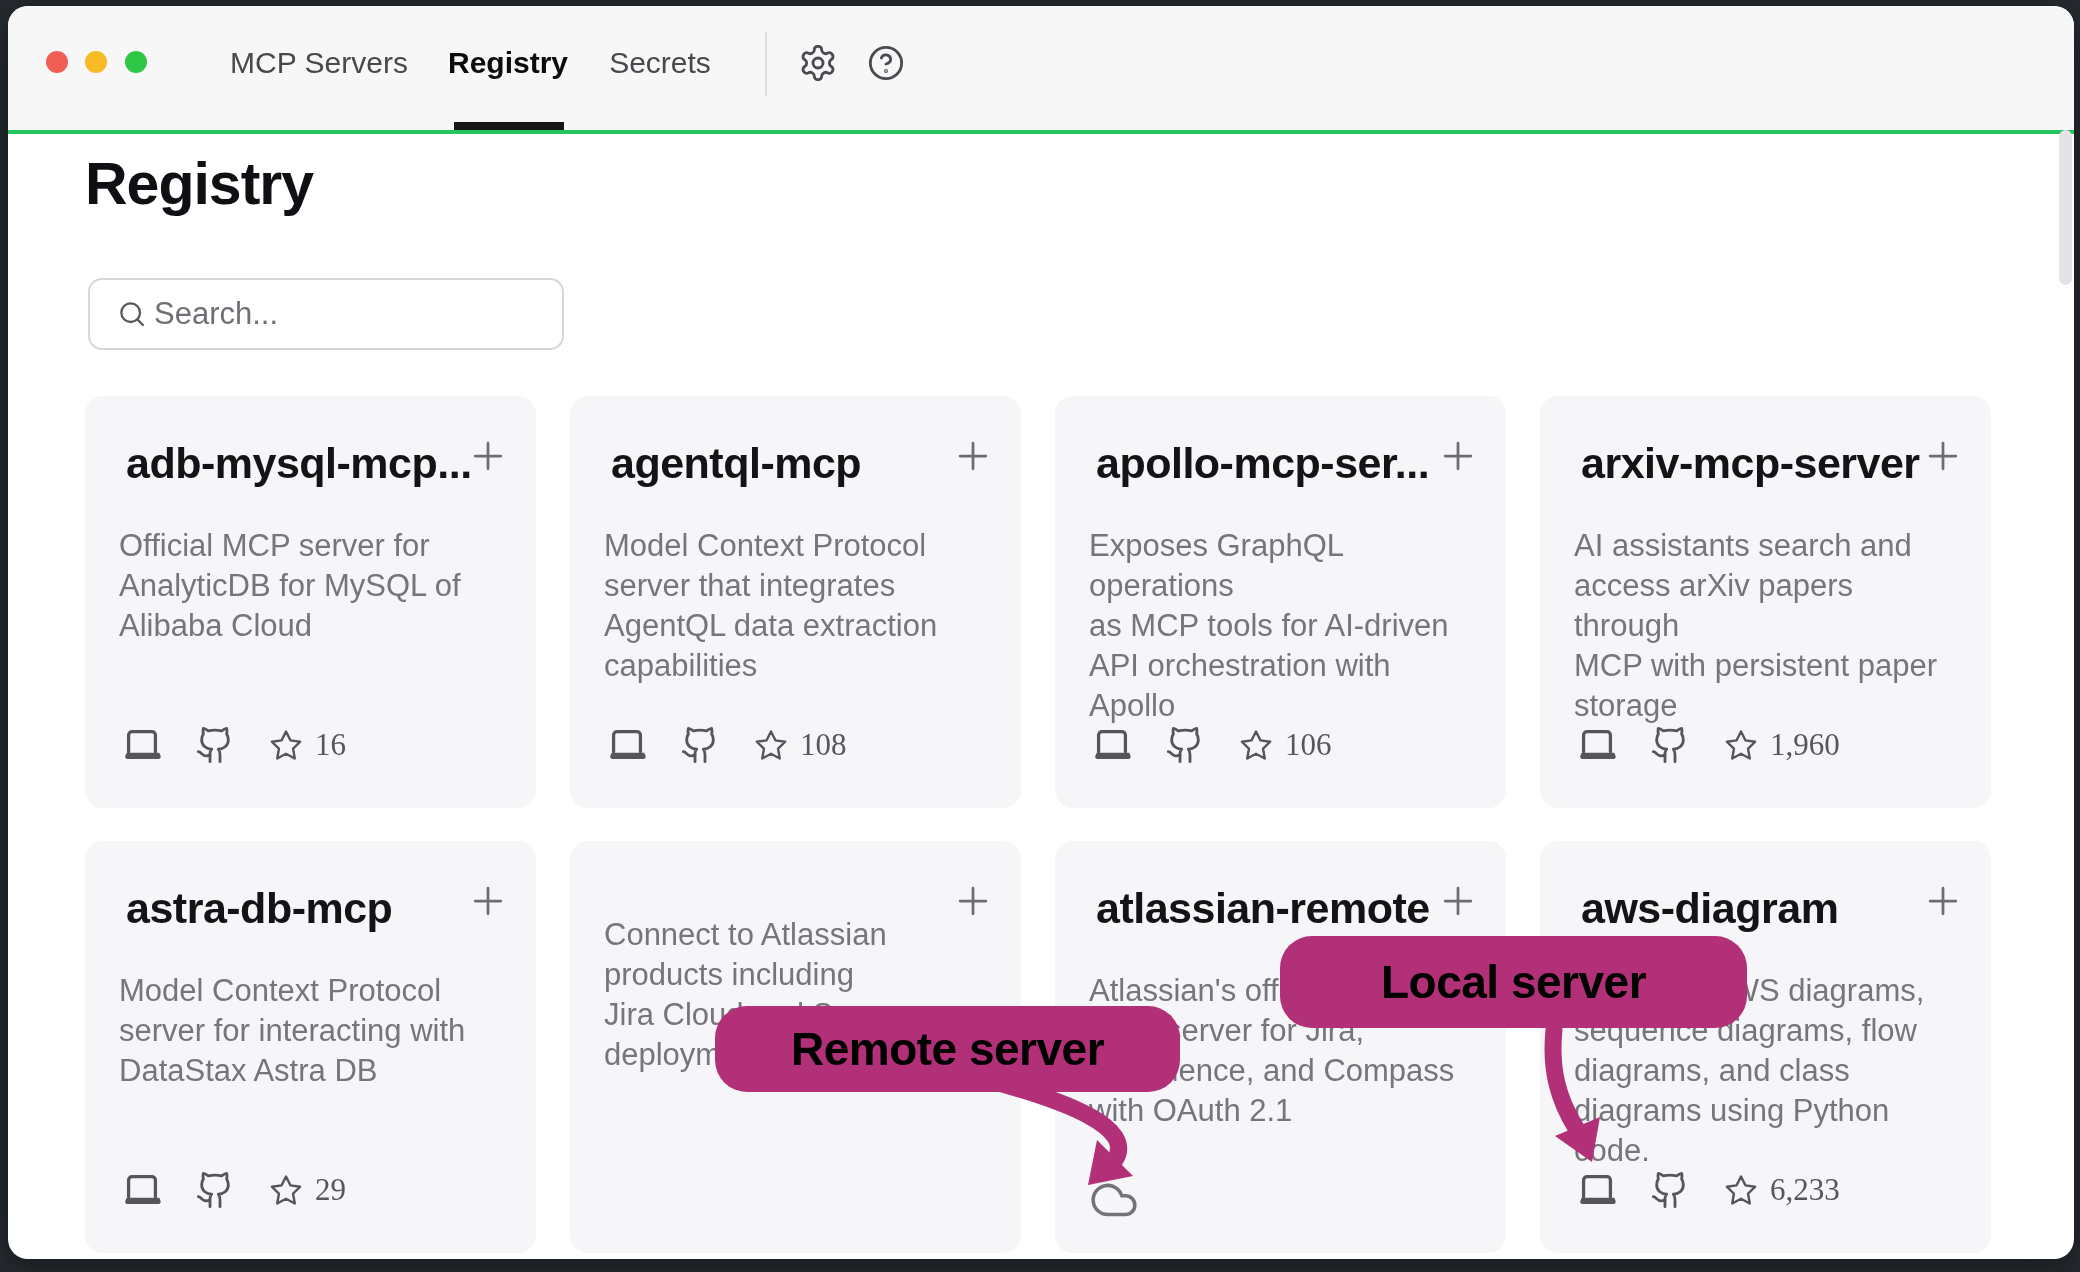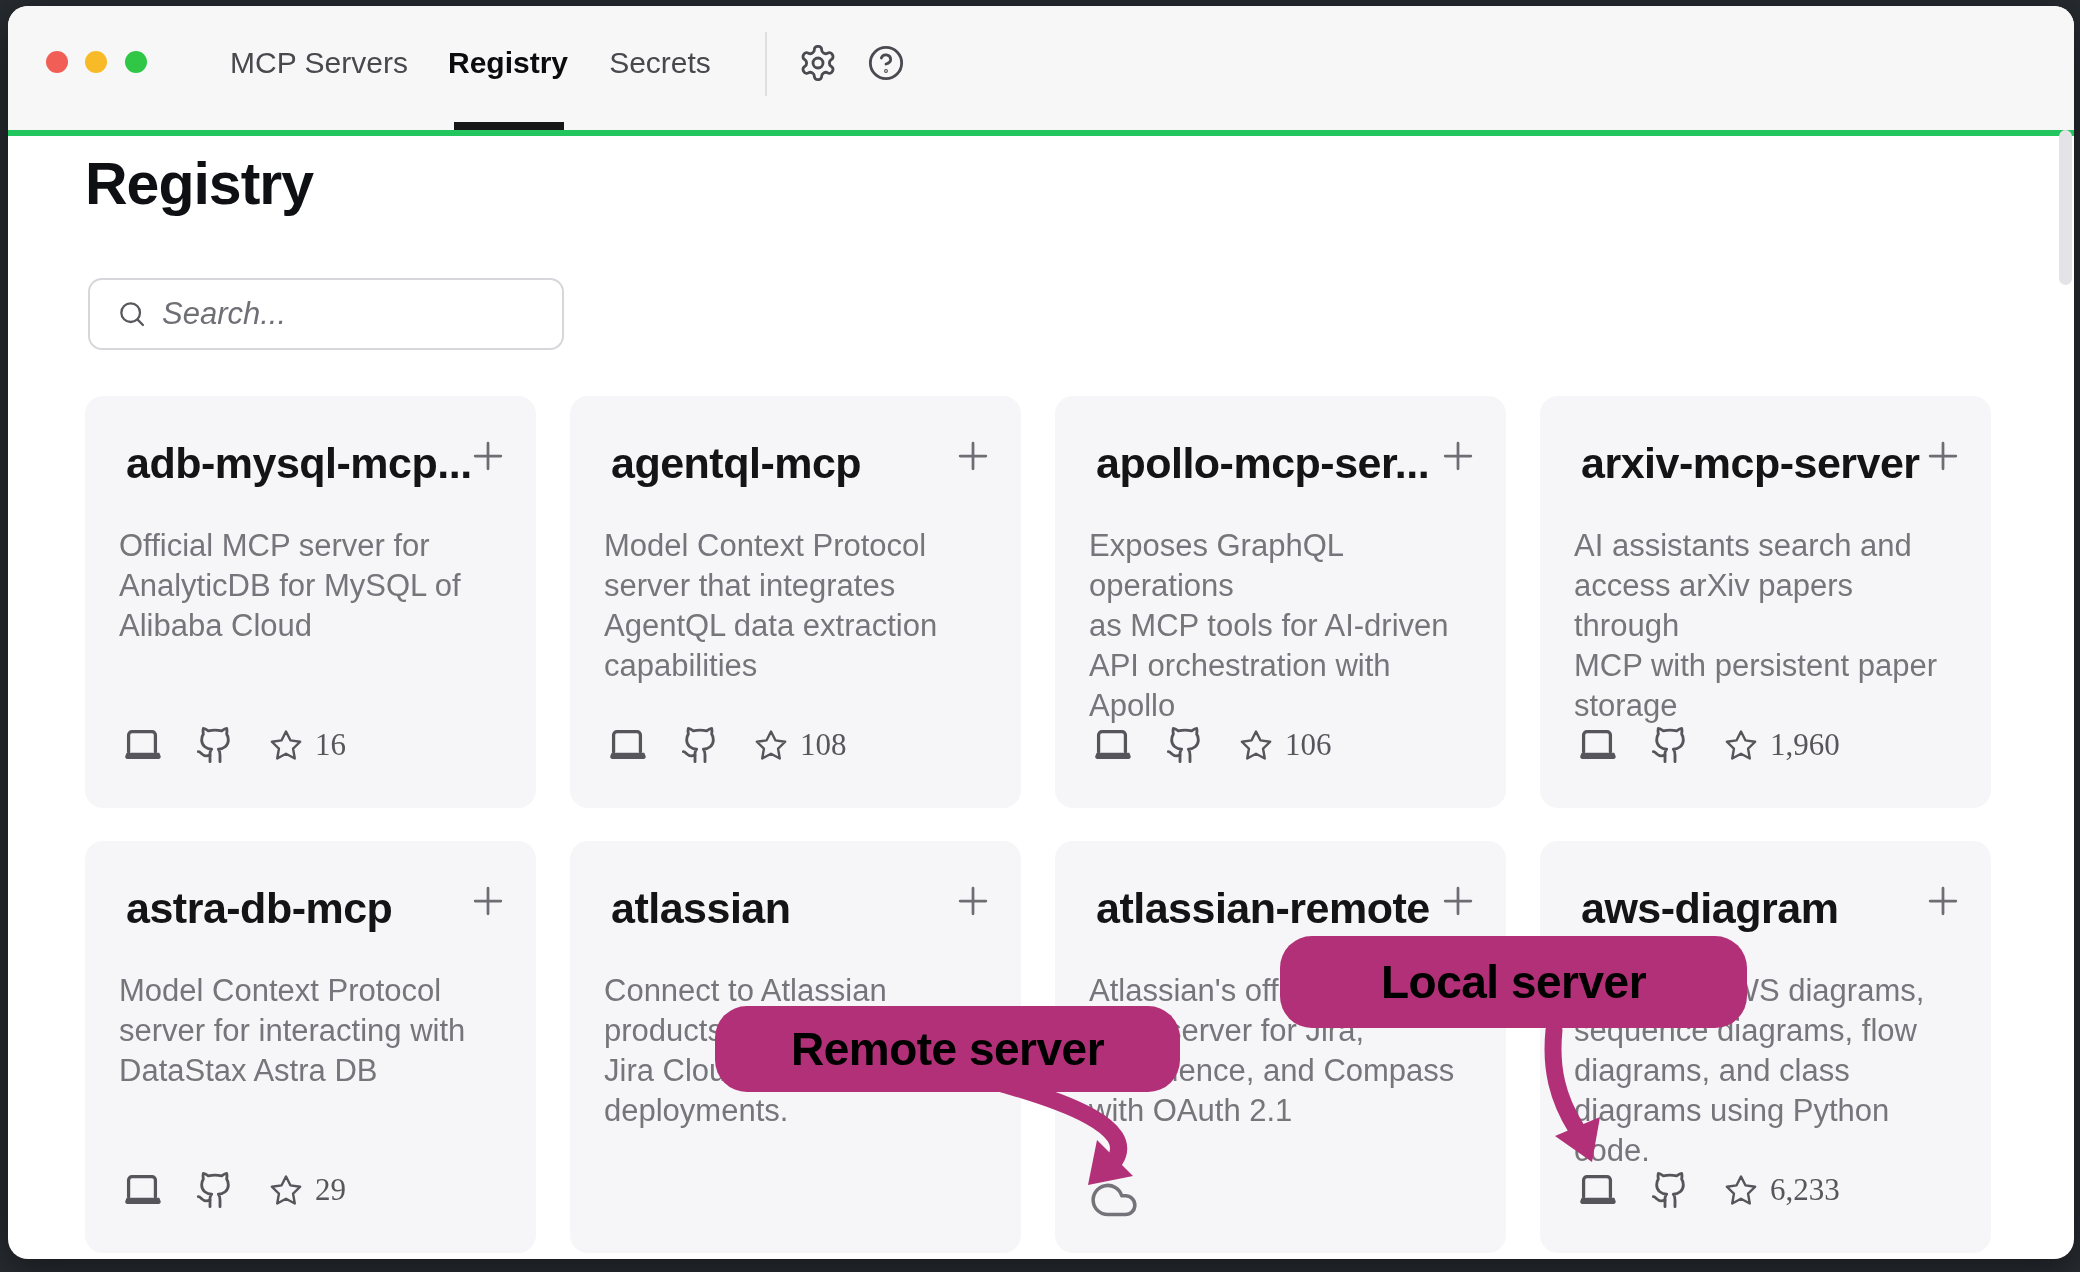--- a/index.html
+++ b/index.html
@@ -3,43 +3,43 @@
 <meta charset="utf-8">
 <style>
   html,body{margin:0;padding:0;background:#23282d;}
   .stage{position:relative;width:2080px;height:1272px;background:#272c31;overflow:hidden;
          font-family:"Liberation Sans","DejaVu Sans",sans-serif;}
   .window{position:absolute;left:8px;top:6px;width:2066px;height:1253px;background:#ffffff;
           border-radius:20px;overflow:hidden;box-shadow:0 8px 40px rgba(0,0,0,.5);}
 
   
   .titlebar{position:absolute;left:0;top:0;right:0;height:124px;background:#f7f7f8;
-            border-bottom:6px solid #22c55e;z-index:2;}
+            border-bottom:4px solid #22c55e;z-index:2;}
   .traffic{position:absolute;top:45px;width:22px;height:22px;border-radius:50%;}
   .traffic.red{left:38px;background:#f15e56;}
   .traffic.yellow{left:77px;background:#f8ba27;}
   .traffic.green{left:117px;background:#30c747;}
   .tab{position:absolute;top:40px;transform:translateX(-50%);font-size:30px;color:#48484d;
        white-space:nowrap;cursor:default;}
   .tab.active{color:#0c0c0e;font-weight:700;}
   .tab-underline{position:absolute;left:446px;top:116px;width:110px;height:8px;background:#17171a;}
   .tb-divider{position:absolute;left:757px;top:26px;width:2px;height:64px;background:#dedee1;}
   .tb-icon{position:absolute;top:37px;width:40px;height:40px;color:#4a4a50;}
   .tb-icon.gear{left:790px;}
   .tb-icon.help{left:858px;}
 
   
   .page-title{position:absolute;left:77px;top:144px;margin:0;font-size:59px;font-weight:700;
               letter-spacing:-1px;color:#0f1013;}
   .searchbox{position:absolute;left:80px;top:272px;width:476px;height:72px;box-sizing:border-box;
              border:2px solid #d7d7db;border-radius:14px;background:#fff;display:flex;
              align-items:center;padding-left:26px;}
   .searchbox .mag{width:32px;height:32px;color:#57575c;flex:0 0 auto;}
-  .searchbox input{border:none;outline:none;background:transparent;margin-left:12px;
-                   font-size:31px;color:#333;width:360px;font-family:inherit;font-style:italic;}
+  .searchbox input{border:none;outline:none;background:transparent;margin-left:4px;
+                   font-size:31px;color:#333;width:360px;font-family:inherit;}
   .searchbox input::placeholder{color:#6f6f76;opacity:1;}
 
   
   .grid{position:absolute;left:77px;top:390px;width:1906px;display:grid;
         grid-template-columns:repeat(4,451px);grid-auto-rows:412px;column-gap:34px;row-gap:33px;}
   .card{position:relative;background:#f6f6f8;border-radius:18px;box-sizing:border-box;
         padding:36px 34px 0 34px;}
   .card h2{margin:7px;font-size:43px;font-weight:700;letter-spacing:-0.5px;color:#141417;
            white-space:nowrap;overflow:hidden;max-width:355px;}
   .add-btn{position:absolute;top:38px;right:26px;width:44px;height:44px;border:none;
@@ -280,21 +280,20 @@
         <svg viewBox="0 0 24 24" fill="none" stroke="currentColor" stroke-width="1.7" stroke-linejoin="round">
           <path d="M12 2.5l3.1 6.2 6.9 1-5 4.9 1.2 6.9-6.2-3.3-6.2 3.3 1.2-6.9-5-4.9 6.9-1z"></path>
         </svg>
       </span>
       <span class="star-count">29</span>
     </div>
 
   </div>
 
   <div class="card">
-    <h2 class="card-title">atlassian</h2>
     <button class="add-btn">
       <svg viewBox="0 0 24 24" fill="none" stroke="currentColor" stroke-width="1.5" stroke-linecap="round">
         <path d="M12 5v14M5 12h14"></path>
       </svg>
     </button>
     <p class="desc">Connect to Atlassian
 products including
 Jira Cloud and Server
 deployments.</p>
 

